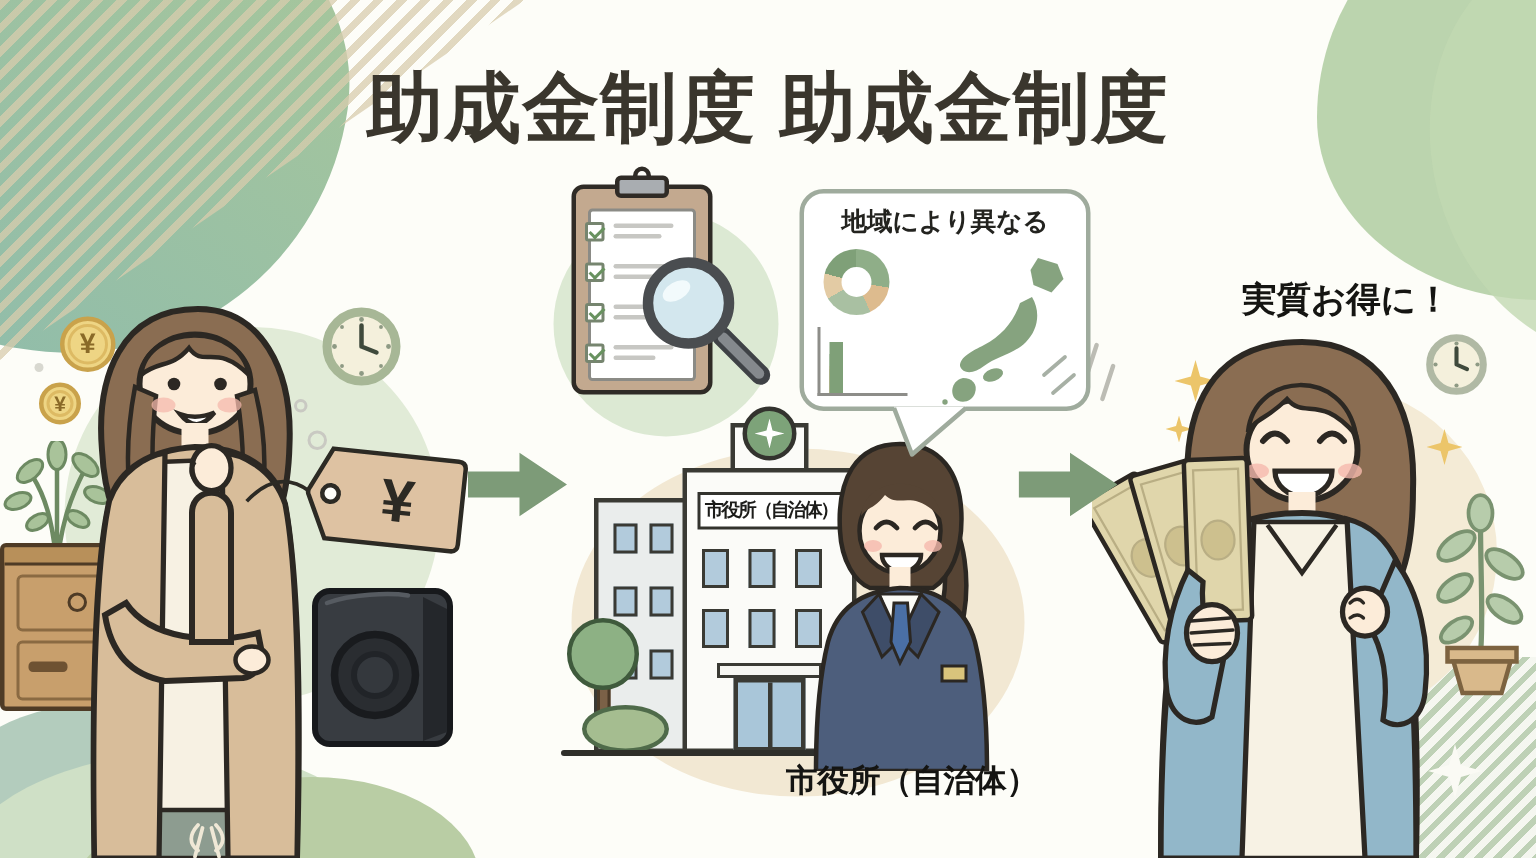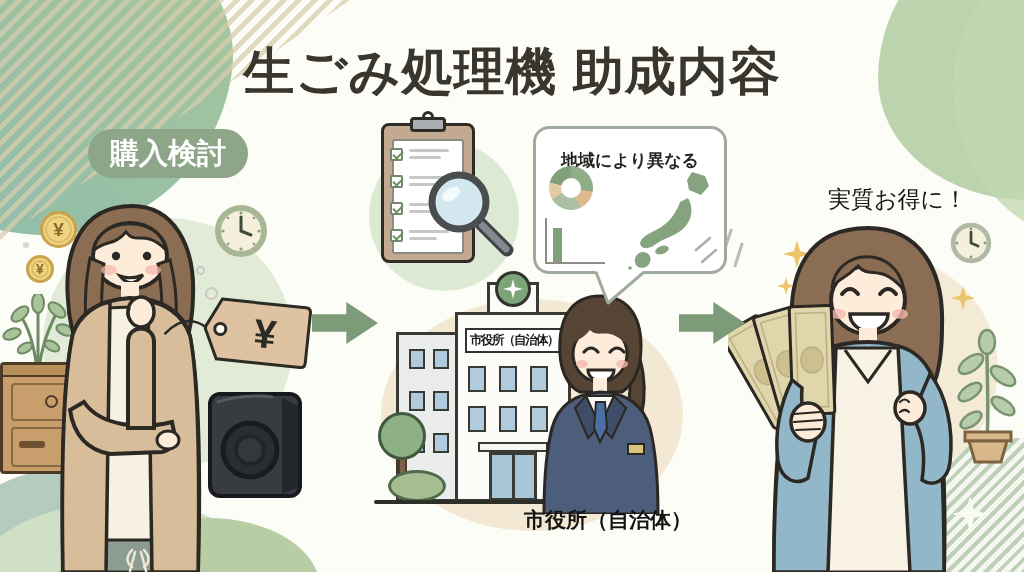--- a/index.html
+++ b/index.html
@@ -32,21 +32,21 @@
   .spark-white{background:#fafaf4;z-index:7;}
 
   
   .title{left:0;top:38px;width:1024px;text-align:center;z-index:35;
     font-size:51px;font-weight:900;color:#3a362d;letter-spacing:1px;}
   .badge{z-index:35;background:#8ca687;border-radius:26px;color:#fff;font-weight:bold;
     text-align:center;}
   .badge-left{left:88px;top:129px;width:160px;height:49px;font-size:29px;line-height:49px;}
   .badge-right{left:751px;top:127px;width:240px;height:49px;font-size:26px;line-height:49px;}
   .note-right{left:790px;top:184px;width:215px;text-align:center;z-index:35;
-    font-size:23px;font-weight:normal;color:#151512;}
+    font-size:23px;font-weight:bold;color:#151512;}
   .caption-mid{left:508px;top:506px;width:200px;text-align:center;z-index:20;
     font-size:21px;font-weight:bold;color:#141412;}
 
   
   .circle{border-radius:50%;}
   .c-left{left:43px;top:218px;width:250px;height:250px;background:#e1ebd7;z-index:3;}
   .c-clip{left:369px;top:141px;width:150px;height:150px;background:#dce9d3;z-index:4;}
   .c-mid{left:381px;top:299px;width:302px;height:232px;background:#f2e8d3;z-index:5;}
   .c-right{left:772px;top:256px;width:226px;height:226px;background:#f4ebd6;z-index:5;}
 
@@ -63,21 +63,21 @@
   .coin-big{left:40px;top:211px;width:37px;height:37px;font-size:19px;}
   .coin-small{left:26px;top:255px;width:28px;height:28px;font-size:14px;}
   .dot{border-radius:50%;z-index:6;}
   .clockbox{z-index:6;}
 
   
   .bubble{left:533px;top:126px;width:194px;height:148px;background:#fff;z-index:30;
     border:3px solid #9fab9d;border-radius:16px;}
   .bubble-tail{left:592px;top:271px;z-index:31;}
   .bubble-line{left:0;width:100%;text-align:center;font-weight:bold;color:#23231f;font-size:17px;}
-  .bl1{top:20px;} .bl2{top:28px;}
+  .bl1{top:7px;} .bl2{top:28px;}
   .donut{left:13px;top:37px;width:44px;height:44px;border-radius:50%;
     background:conic-gradient(#8fae88 0 100deg,#ddbb8e 100deg 155deg,#a9c0a2 155deg 240deg,#e3cba4 240deg 285deg,#7fa078 285deg 360deg);}
   .donut::after{content:"";position:absolute;left:12px;top:12px;width:20px;height:20px;border-radius:50%;background:#fff;}
   .bars{left:9px;top:89px;width:60px;height:46px;border-left:2.5px solid #8d8d89;border-bottom:2.5px solid #8d8d89;
     display:flex;align-items:flex-end;gap:4px;padding-left:6px;}
   .bars i{position:static;display:block;width:9px;}
   .bars i:nth-child(1){height:16px;background:#ddbb8e;}
   .bars i:nth-child(2){height:26px;background:#94b18c;}
   .bars i:nth-child(3){height:18px;background:#ddbb8e;}
   .bars i:nth-child(4){height:34px;background:#7fa078;}
@@ -141,28 +141,27 @@
 
   <div class="tl-blob"></div>
   <div class="tl-stripes"></div>
   <div class="tr-blob1"></div>
   <div class="tr-blob2"></div>
   <div class="bl-blob1"></div>
   <div class="bl-blob2"></div>
   <div class="bl-blob3"></div>
   <div class="br-stripes"></div>
 
-  <div class="title">生ごみ処理機 助成内容</div>
+  <div class="title">助成金制度 助成金制度</div>
 
   <div class="circle c-left"></div>
   <div class="circle c-clip"></div>
   <div class="circle c-mid"></div>
   <div class="circle c-right"></div>
 
-  <div class="badge badge-left">購入検討</div>
   <div class="note-right">実質お得に！</div>
 
   <div class="flow-arrow arrow1"></div>
   <div class="flow-arrow arrow2"></div>
 
   <div class="coin coin-big">
       <span>¥</span>
     </div>
   <div class="coin coin-small">
       <span>¥</span>

